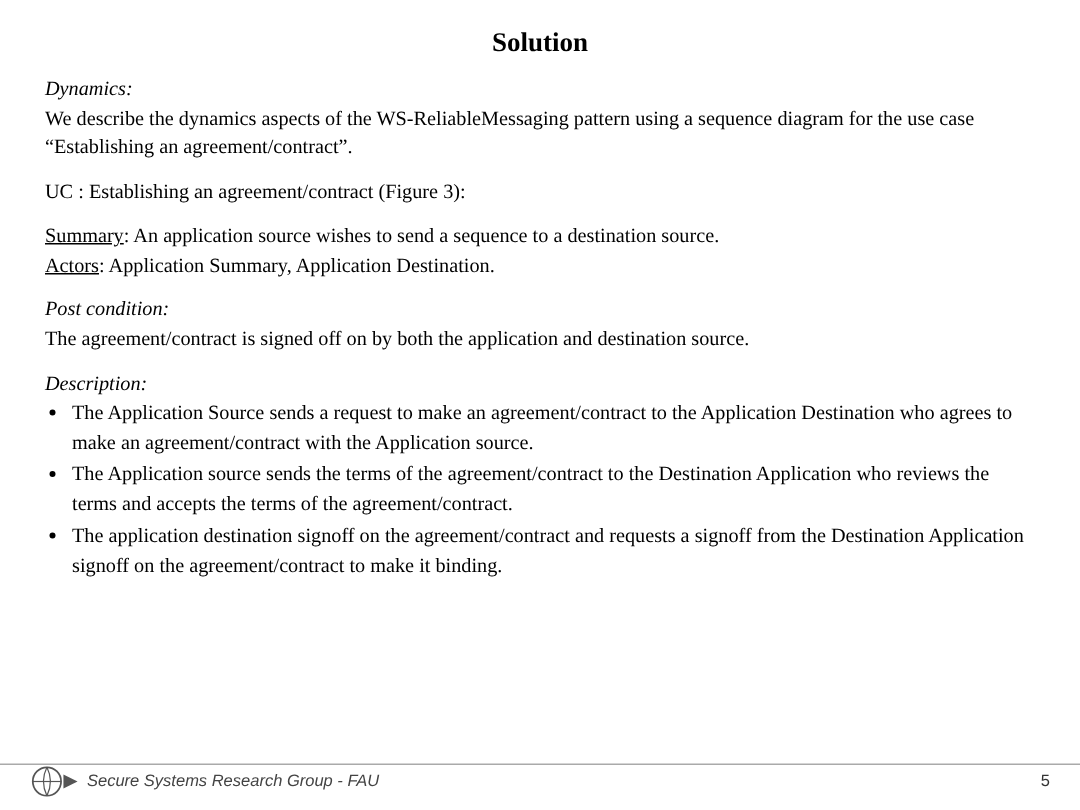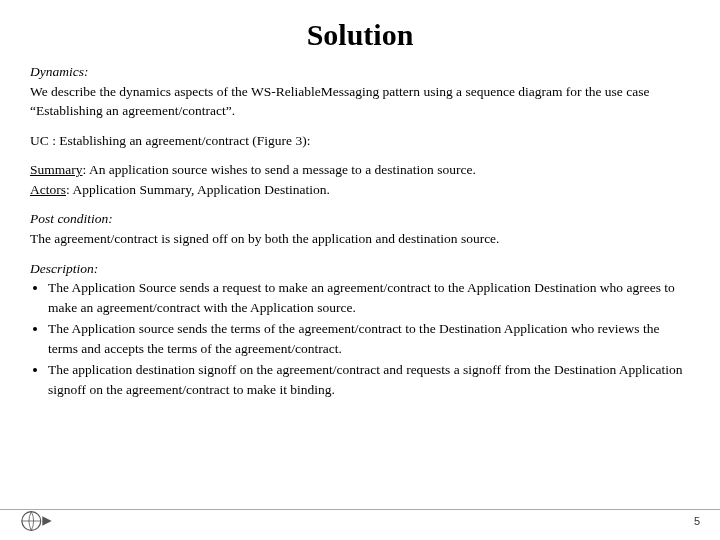--- a/index.html
+++ b/index.html
@@ -20,21 +20,21 @@
 
     .page-container {
       width: 720px;
       height: 540px;
       position: relative;
       padding: 18px 30px 40px 30px;
     }
 
     .title {
       text-align: center;
-      font-size: 30px;
+      font-size: 18px;
       font-weight: bold;
       margin-bottom: 10px;
       font-family: 'Times New Roman', Times, serif;
     }
 
     .section {
       margin-bottom: 10px;
       line-height: 1.45;
     }
 
@@ -102,21 +102,21 @@
   <div class="section">
     <span class="underline">Dynamics:</span><br>
     <span>We describe the dynamics aspects of the WS-ReliableMessaging pattern using a  sequence diagram for the use case “Establishing an agreement/contract”.</span>
   </div>
 
   <div class="section">
     <span>UC : Establishing an agreement/contract (Figure 3):</span>
   </div>
 
   <div class="section">
-    <span class="underline-only">Summary</span><span>: An application source wishes to send a message to a destination source.</span><br>
+    <span class="underline-only">Summary</span><span>: An application source wishes to send a sequence to a destination source.</span><br>
     <span class="underline-only">Actors</span><span>: Application Summary,  Application Destination.</span>
   </div>
 
   <div class="section">
     <span class="underline">Post condition:</span><br>
     <span>The agreement/contract is signed off on by both the application and destination source.</span>
   </div>
 
   <div class="section">
     <span class="underline">Description:</span>
@@ -129,16 +129,17 @@
 
   <div class="footer">
     <div class="footer-logo">
       <svg class="logo-shape" viewBox="0 0 40 28" xmlns="http://www.w3.org/2000/svg">
         <ellipse cx="14" cy="14" rx="12" ry="12" fill="none" stroke="#555" stroke-width="1.5"></ellipse>
         <line x1="2" y1="14" x2="26" y2="14" stroke="#555" stroke-width="1"></line>
         <path d="M14 2 Q20 14 14 26" fill="none" stroke="#555" stroke-width="1"></path>
         <path d="M14 2 Q8 14 14 26" fill="none" stroke="#555" stroke-width="1"></path>
         <polygon points="28,8 40,14 28,20" fill="#555"></polygon>
       </svg>
+      <span class="footer-text">Secure Systems Research Group - FAU</span>
     </div>
     <span class="footer-page">5</span>
   </div>
 </div>
 
 </body></html>

